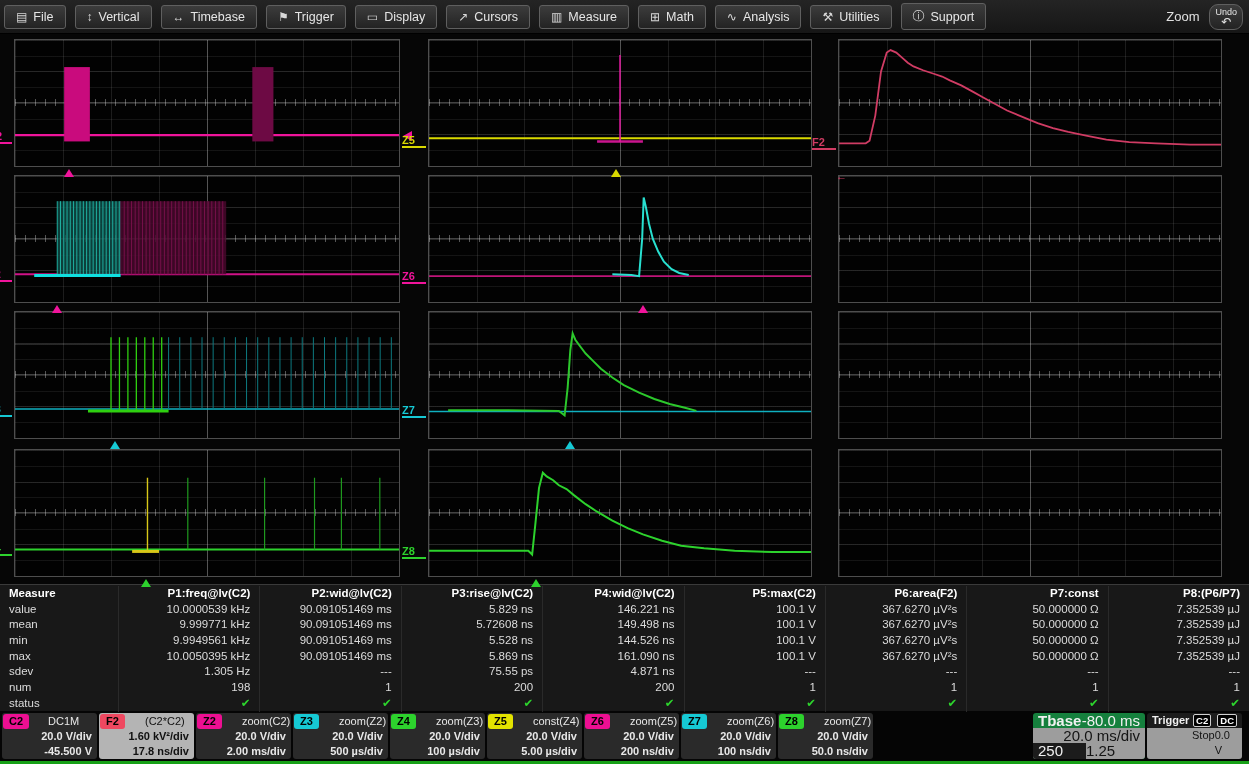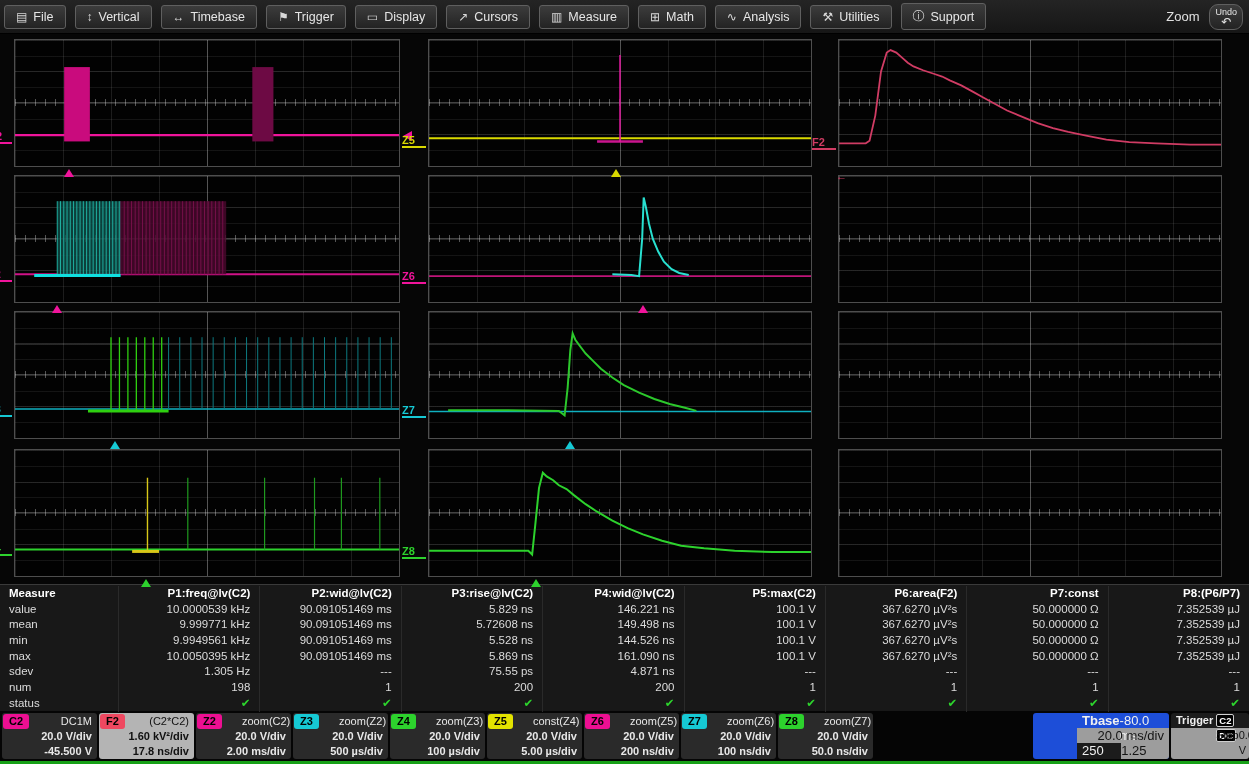--- a/index.html
+++ b/index.html
@@ -54,24 +54,24 @@
 
   
   .strip{height:53px;background:#050505;display:flex;align-items:flex-start;padding:2px 0 0 2px;
       box-sizing:border-box;border-bottom:3px solid #17a017;}
   .chboxes{display:flex;gap:2px;}
   .chbox{position:relative;width:95px;height:46px;background:#2a2a2a;border-radius:3px;
       color:#e8e8e8;font-size:11px;box-sizing:border-box;padding:1px 5px 0 2px;cursor:pointer;}
   .chbox.sel{background:#b4b4b4;color:#101010;}
   .chbox .tab{position:absolute;top:1px;left:1px;padding:0 6px;height:15px;line-height:15px;
       border-radius:3px;color:#000;font-weight:bold;font-size:11px;}
-  .chbox .l1{text-align:right;line-height:15px;padding-left:44px;}
+  .chbox .l1{text-align:left;line-height:15px;padding-left:44px;}
   .chbox .l2,.chbox .l3{text-align:right;line-height:15px;font-weight:bold;}
-  .tbase-box{margin-left:160px;width:112px;height:46px;background:#1d4ed8;border-radius:3px;overflow:hidden;
-      font-size:13px;color:#f0f0f0;cursor:pointer;padding-left:44px;}
+  .tbase-box{margin-left:160px;width:112px;height:46px;background:#15803d;border-radius:3px;overflow:hidden;
+      font-size:15px;color:#f0f0f0;cursor:pointer;}
   .tb-head{display:flex;justify-content:space-between;padding:0 5px;height:15px;line-height:15px;}
   .tb-head .b{font-weight:bold;}
   .tb-body{background:#9d9d9d;color:#141414;height:48px;padding:0 5px;}
   .tb-body .rowline{display:flex;justify-content:space-between;line-height:15px;margin-left:40px;}
   .tb-l1{text-align:right;line-height:15px;}
   .tb-l2{display:flex;justify-content:space-between;line-height:15px;}
   .tb-l2 .tb-samples{background:#1c1c1c;color:#f0f0f0;margin-left:-5px;padding:0 6px 0 5px;}
   .trig-box{margin-left:2px;width:95px;height:46px;background:#1c1c1c;border-radius:3px;overflow:hidden;
       font-size:11px;color:#f0f0f0;cursor:pointer;}
   .badge{border:1px solid #cfcfcf;background:#000;color:#fff;font-size:9.5px;font-weight:bold;

